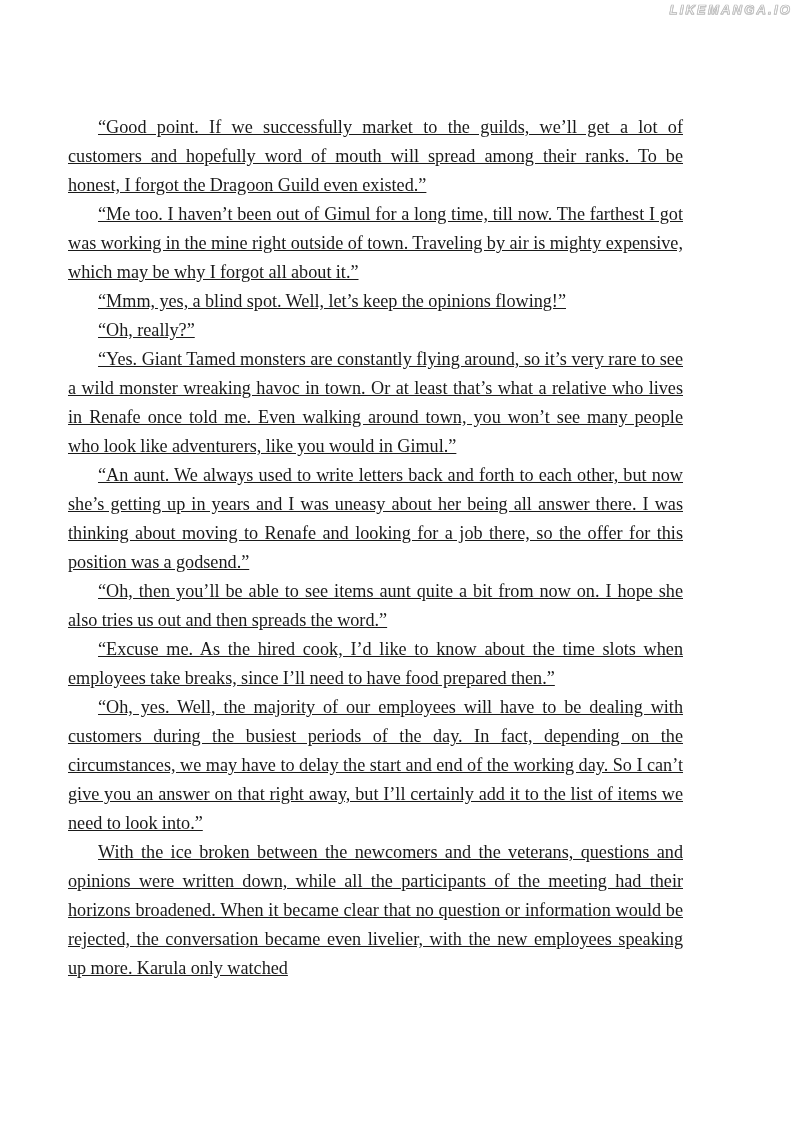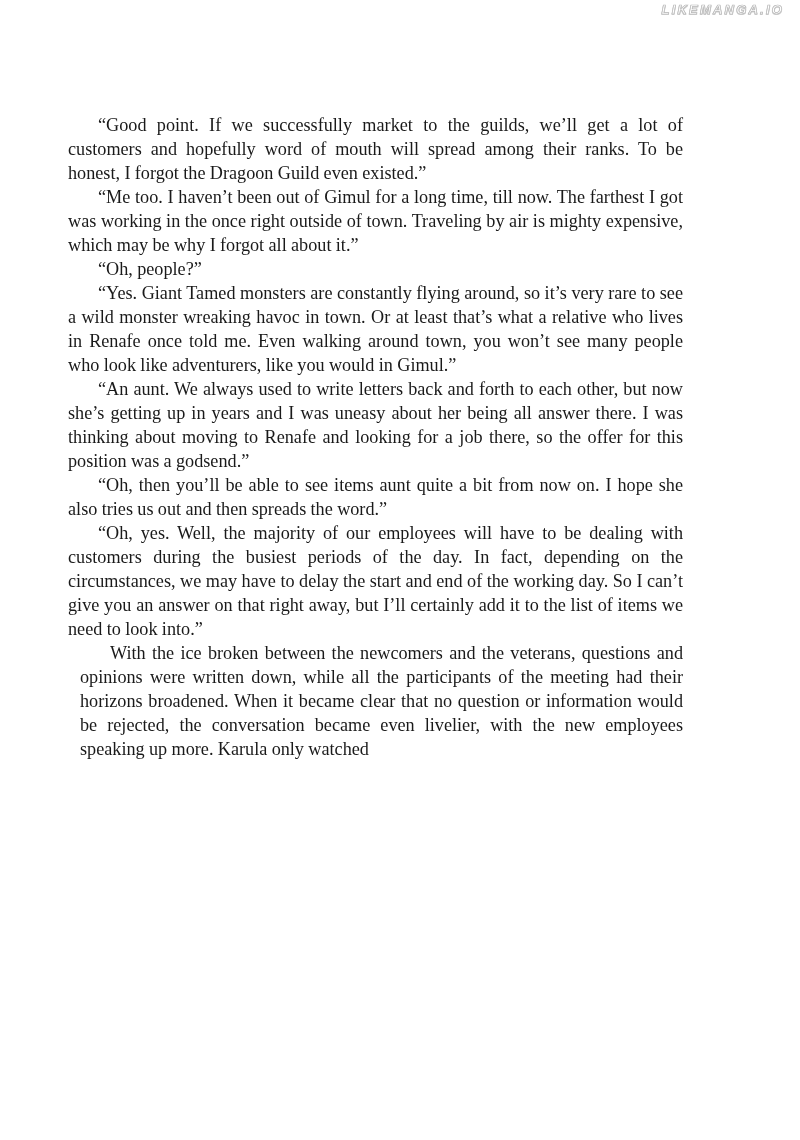--- a/index.html
+++ b/index.html
@@ -15,21 +15,21 @@
     color: #1a1a1a;
     position: relative;
     overflow: hidden;
     -webkit-font-smoothing: antialiased;
   }
 
   
   .watermark {
     position: absolute;
     top: 2px;
-    right: 16px;
+    right: 8px;
     font-family: "Liberation Sans", "DejaVu Sans", sans-serif;
     font-style: italic;
     font-weight: bold;
     font-size: 13px;
     letter-spacing: 2.2px;
     color: #ffffff;
     -webkit-text-stroke: 0.7px #b8b8b8;
     text-shadow:
       -0.5px -0.5px 0 #cfcfcf,
        0.5px -0.5px 0 #cfcfcf,
@@ -47,38 +47,40 @@
     top: 113px;
     width: 615px;
   }
 
   .para {
     margin: 0;
     text-align: justify;
     text-justify: inter-word;
     text-indent: 30px;
     font-size: 18.2px;
-    line-height: 24px;
+    line-height: 29px;
     word-spacing: -0.2px;
     hyphens: none;
+    text-decoration: underline;
   }
 
   
   .para:last-child {
     text-align: justify;
-    margin-left: 12px;
   }
 </style>
 </head>
 <body>
 
 <div class="watermark">LIKEMANGA.IO</div>
 
 <div class="page-body">
   <p class="para">“Good point. If we successfully market to the guilds, we’ll get a lot of customers and hopefully word of mouth will spread among their ranks. To be honest, I forgot the Dragoon Guild even existed.”</p>
-  <p class="para">“Me too. I haven’t been out of Gimul for a long time, till now. The farthest I got was working in the once right outside of town. Traveling by air is mighty expensive, which may be why I forgot all about it.”</p>
-  <p class="para">“Oh, people?”</p>
+  <p class="para">“Me too. I haven’t been out of Gimul for a long time, till now. The farthest I got was working in the mine right outside of town. Traveling by air is mighty expensive, which may be why I forgot all about it.”</p>
+  <p class="para">“Mmm, yes, a blind spot. Well, let’s keep the opinions flowing!”</p>
+  <p class="para">“Oh, really?”</p>
   <p class="para">“Yes. Giant Tamed monsters are constantly flying around, so it’s very rare to see a wild monster wreaking havoc in town. Or at least that’s what a relative who lives in Renafe once told me. Even walking around town, you won’t see many people who look like adventurers, like you would in Gimul.”</p>
   <p class="para">“An aunt. We always used to write letters back and forth to each other, but now she’s getting up in years and I was uneasy about her being all answer there. I was thinking about moving to Renafe and looking for a job there, so the offer for this position was a godsend.”</p>
   <p class="para">“Oh, then you’ll be able to see items aunt quite a bit from now on. I hope she also tries us out and then spreads the word.”</p>
+  <p class="para">“Excuse me. As the hired cook, I’d like to know about the time slots when employees take breaks, since I’ll need to have food prepared then.”</p>
   <p class="para">“Oh, yes. Well, the majority of our employees will have to be dealing with customers during the busiest periods of the day. In fact, depending on the circumstances, we may have to delay the start and end of the working day. So I can’t give you an answer on that right away, but I’ll certainly add it to the list of items we need to look into.”</p>
   <p class="para">With the ice broken between the newcomers and the veterans, questions and opinions were written down, while all the participants of the meeting had their horizons broadened. When it became clear that no question or information would be rejected, the conversation became even livelier, with the new employees speaking up more. Karula only watched</p>
 </div>
 
 </body></html>

